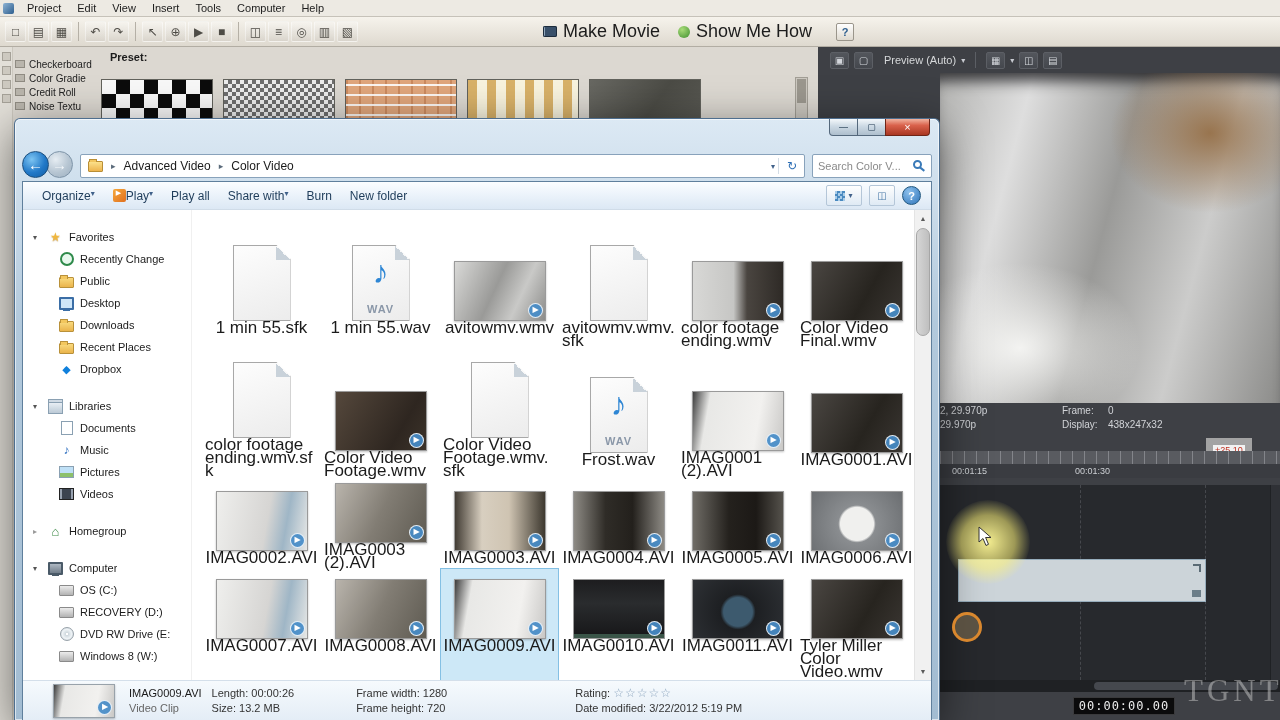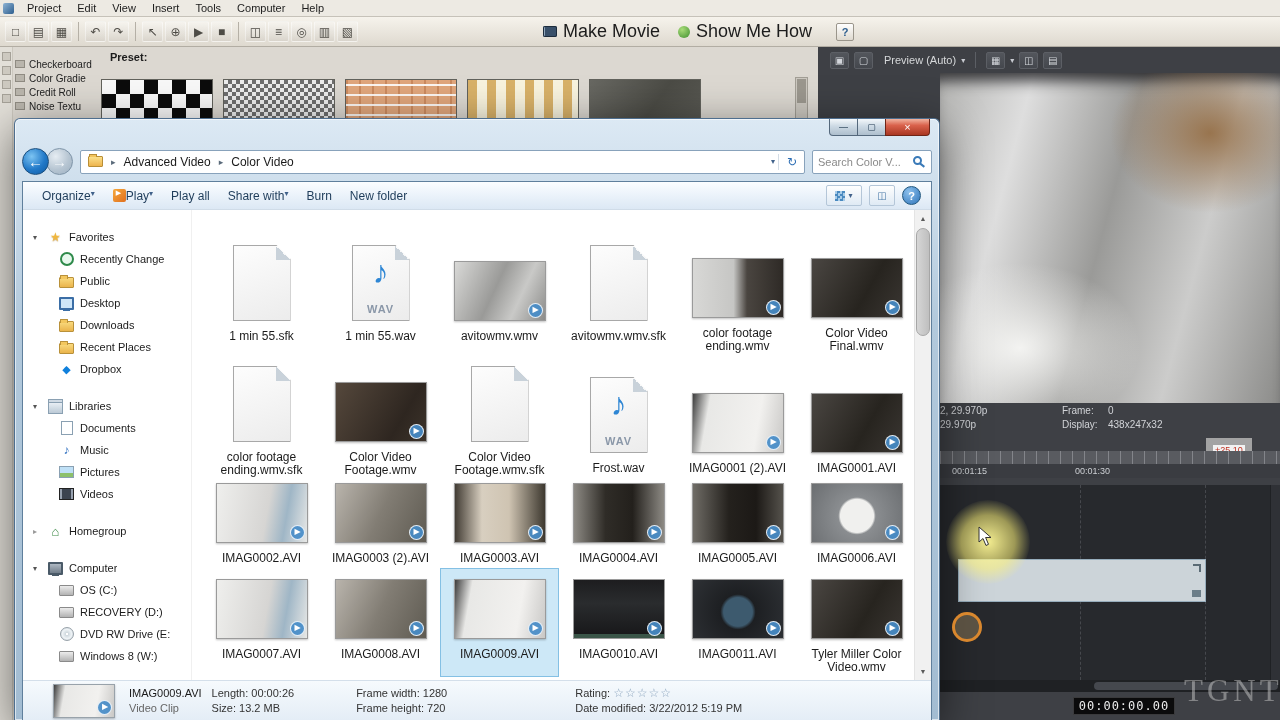--- a/index.html
+++ b/index.html
@@ -70,21 +70,21 @@
 .tcode{position:absolute;left:255px;top:650px;width:102px;height:18px;background:#0b0b0c;border:1px solid #3a3a3c;color:#ececec;font-family:"DejaVu Sans Mono",monospace;font-size:12px;display:flex;align-items:center;justify-content:center;letter-spacing:1px}
 .wm{position:absolute;left:366px;top:626px;font-family:"Liberation Serif","DejaVu Serif",serif;font-size:31px;letter-spacing:4px;color:rgba(200,200,200,.5)}
 
 
 .ewin{position:absolute;left:14px;top:118px;width:926px;height:602px;z-index:10;border:1px solid #4e6e8e;border-bottom:none;border-radius:6px 6px 0 0;background:linear-gradient(#dce9f4,#b2c9dc 34%,#a2bcd2);box-shadow:0 12px 46px rgba(0,0,0,.55),inset 0 0 0 1px rgba(255,255,255,.6)}
 .caption{position:absolute;top:0;right:9px;display:flex;z-index:2}
 .cap{height:17px;display:flex;align-items:center;justify-content:center;font-size:9px;border:1px solid #54687c;border-top:none;color:#173048}
 .cap-min{width:29px;border-radius:0 0 0 4px;background:linear-gradient(#f4f8fb,#ccd9e4 45%,#aebfcd)}
 .cap-max{width:27px;border-left:none;border-right:none;background:linear-gradient(#f4f8fb,#ccd9e4 45%,#aebfcd)}
 .cap-close{width:45px;border-radius:0 0 4px 0;background:linear-gradient(#f2b4a0,#d9614b 40%,#a93722);color:#fff;font-size:11px;border-color:#6e2517}
-.navrow{position:absolute;left:7px;right:7px;top:26px;height:33px;display:flex;align-items:center}
+.navrow{position:absolute;left:7px;right:7px;top:26px;height:33px;display:flex;align-items:flex-end}
 .navback,.navfwd{width:27px;height:27px;border-radius:50%;display:flex;align-items:center;justify-content:center;color:#fff;font-size:15px;flex:none}
 .navback{background:radial-gradient(circle at 35% 30%,#7cc4f2,#2279c8 55%,#0f5ba2);border:1px solid #1c4f7e;z-index:1}
 .navfwd{background:radial-gradient(circle at 35% 30%,#e6edf3,#b6c5d2 55%,#9cafc0);border:1px solid #7e94a8;margin-left:-3px;color:#f4f8fb}
 .navback::before{content:"←"}
 .navfwd::before{content:"→"}
 .addr{flex:1;height:24px;background:#fff;border:1px solid #88a2bb;border-radius:2px;margin:0 7px;display:flex;align-items:center;padding:0 2px 0 4px;font-size:12px;color:#1a1a1a;min-width:0}
 .addr-ico{width:15px;height:11px;background:linear-gradient(#fbe08a,#edb44e);border:1px solid #b98e35;border-radius:1px;position:relative;margin:0 3px;flex:none}
 .addr-ico::before{content:"";position:absolute;top:-3px;left:0;width:6px;height:2px;background:#f2c55e;border:1px solid #b98e35;border-bottom:none}
 .sepc{color:#5a6a7a;font-size:9px;padding:0 5px}
 .sepc::before{content:"▸"}
@@ -137,21 +137,21 @@
 .ic-disk::before{content:"";width:14px;height:9px;background:linear-gradient(#ececec,#b2b2b2);border:1px solid #8a8a8a;border-radius:1px;display:block}
 .ic-dvd::before{content:"";width:12px;height:12px;border-radius:50%;background:radial-gradient(circle,#fff 12%,#cfd8de 16%,#eef3f6 55%,#b8c2ca);border:1px solid #98a2aa;display:block}
 .files-area{position:absolute;left:168px;right:17px;top:0;bottom:0;overflow:hidden;border-left:1px solid #f0f0f0}
 .grid{display:grid;grid-template-columns:repeat(6,119px);grid-template-rows:142px 124px 88px auto;padding:4px 0 0 10px}
 .cell{display:flex;flex-direction:column;align-items:center;padding:2px 1px;border:1px solid transparent}
 .cell .islot{display:flex;align-items:flex-end;justify-content:center}
 .grid .cell:nth-child(-n+6) .islot{height:104px}
 .grid .cell:nth-child(n+7):nth-child(-n+12) .islot{height:94px}
 .grid .cell:nth-child(n+13) .islot{height:68px}
 .cell.sel{background:#cde8f7;border-color:#84c0e4}
-.flabel{font-size:12px;line-height:13px;text-align:center;margin-top:9px;color:#1b1b1b;max-width:113px;word-wrap:break-word}
+.flabel{font-size:17px;line-height:13px;margin-top:0;color:#1b1b1b;max-width:113px;word-wrap:break-word}
 .page{width:58px;height:76px;background:linear-gradient(160deg,#fdfdfd,#ececec);border:1px solid #a8a8a8;position:relative;clip-path:polygon(0 0,calc(100% - 14px) 0,100% 14px,100% 100%,0 100%);box-shadow:1px 1px 2px rgba(0,0,0,.15)}
 .page::after{content:"";position:absolute;top:0;right:0;width:14px;height:14px;background:linear-gradient(225deg,transparent 50%,#c9d2da 50%)}
 .note{position:absolute;top:8px;left:0;right:0;text-align:center;font-size:32px;color:#2e86d4}
 .note::before{content:"♪"}
 .wavtxt{position:absolute;bottom:5px;left:0;right:0;text-align:center;font-size:11px;font-weight:bold;color:#8a97a8;letter-spacing:1px}
 .thumb{width:92px;height:60px;border:1px solid #9a9a9a;position:relative;box-shadow:0 1px 2px rgba(0,0,0,.25)}
 .play-badge{position:absolute;right:2px;bottom:2px;width:15px;height:15px;border-radius:50%;background:rgba(70,140,200,.92);border:1px solid rgba(255,255,255,.85)}
 .play-badge::before{content:"▶";position:absolute;left:4px;top:1px;font-size:8px;color:#fff}
 .t-silver{background:linear-gradient(115deg,#d9d9d7 0%,#9a9a98 45%,#c9c9c7 70%,#8c8c8a 100%)}
 .t-dark{background:linear-gradient(120deg,#4a4642 0%,#27241f 60%,#3a3632 100%)}

